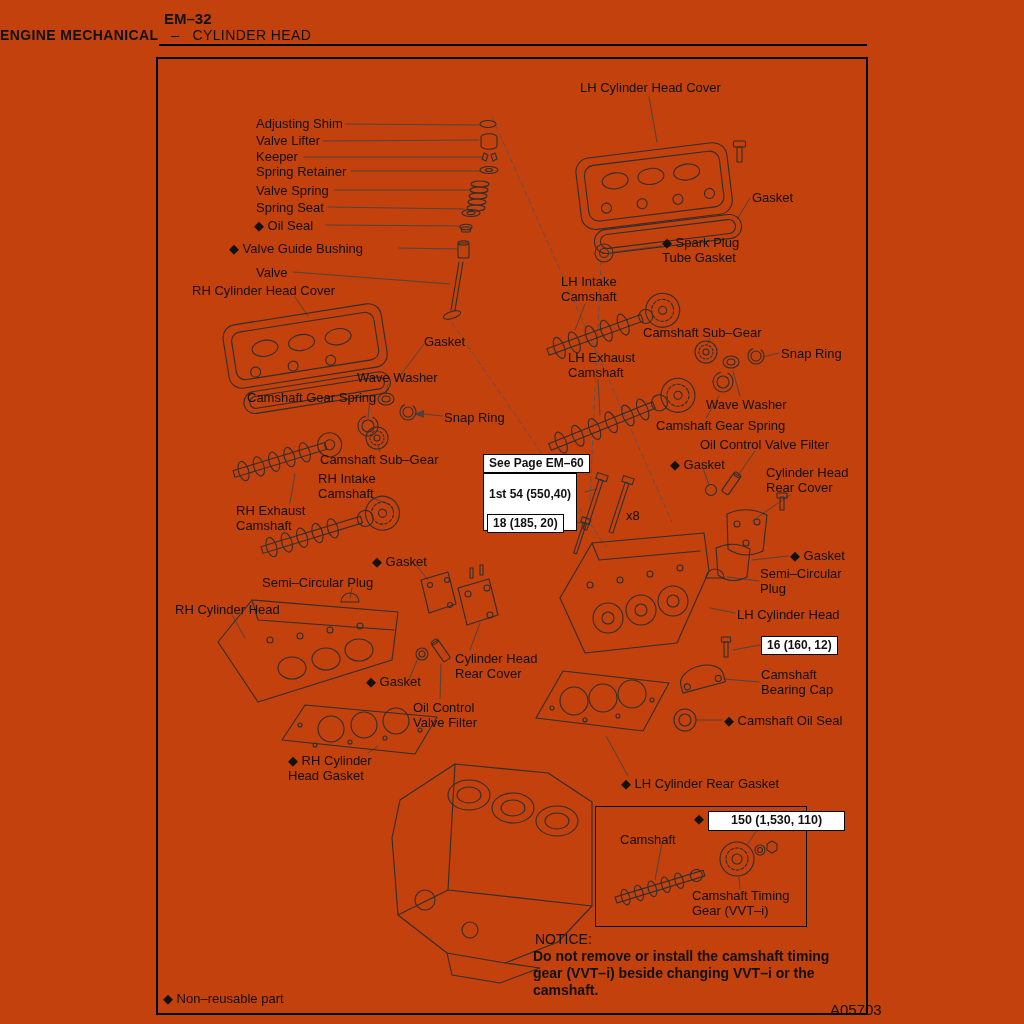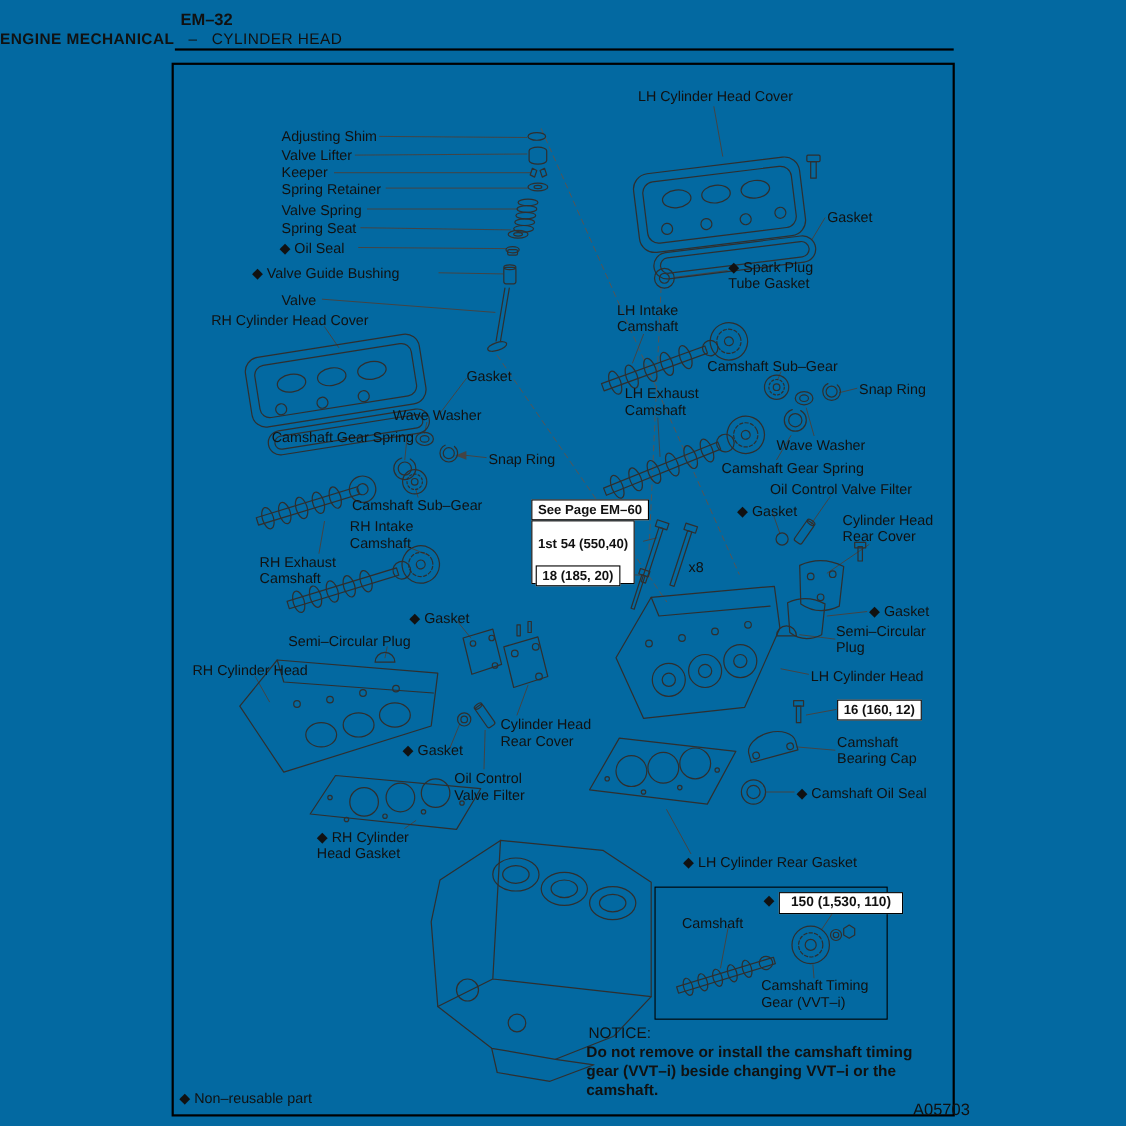--- a/index.html
+++ b/index.html
@@ -1,27 +1,27 @@
 <!DOCTYPE html>
 <html><head>
 <meta charset="utf-8">
 <style>
   html,body{margin:0;padding:0;background:#fff;}
-  .page{position:relative;width:1024px;height:1024px;background:#0369a1;overflow:hidden;
+  .page{position:relative;width:1024px;height:1024px;background:#c2410c;overflow:hidden;
         font-family:"Liberation Sans",sans-serif;color:#111;}
   .page-code{position:absolute;left:164px;top:10px;font-size:15px;font-weight:bold;}
   .header-title{position:absolute;left:0;top:27px;width:100%;text-align:left;font-size:14px;letter-spacing:.4px;}
   .header-title .sec{font-weight:bold;}
   .header-rule{position:absolute;left:159px;top:44px;width:708px;border-top:2px solid #000;height:0;}
   .frame{position:absolute;left:156px;top:57px;width:712px;height:958px;border:2px solid #000;box-sizing:border-box;}
   .art{position:absolute;left:0;top:0;width:1024px;height:1024px;pointer-events:none;}
   .lbl{position:absolute;font-size:13px;line-height:1.18;white-space:pre-line;}
   .box{position:absolute;border:1.4px solid #000;padding:1px 5px;font-size:12px;font-weight:bold;background:#fff;line-height:1.25;}
   .box .blk{display:block;margin-top:12px;}
-  .box.inline{position:static;display:inline-block;font-weight:normal;font-size:12.5px;padding:1px 10px;}
+  .box.inline{position:static;display:inline-block;font-weight:normal;font-size:12.5px;padding:1px 22px;}
   .t150{position:absolute;display:flex;align-items:flex-start;gap:4px;font-size:13px;}
   .t150 .box.inline{font-weight:bold;}
   .inset{position:absolute;left:595px;top:806px;width:212px;height:121px;border:1.5px solid #000;box-sizing:border-box;}
   .notice-title{position:absolute;left:535px;top:931px;font-size:14px;font-weight:normal;}
   .notice-body{position:absolute;left:533px;top:948px;font-size:14px;font-weight:bold;white-space:pre;line-height:1.22;}
   .legend{position:absolute;left:163px;top:966px;display:flex;align-items:center;gap:4px;font-size:13px;}
   .figid{position:absolute;left:830px;top:1001px;font-size:15px;}
 </style>
 </head>
 <body>

